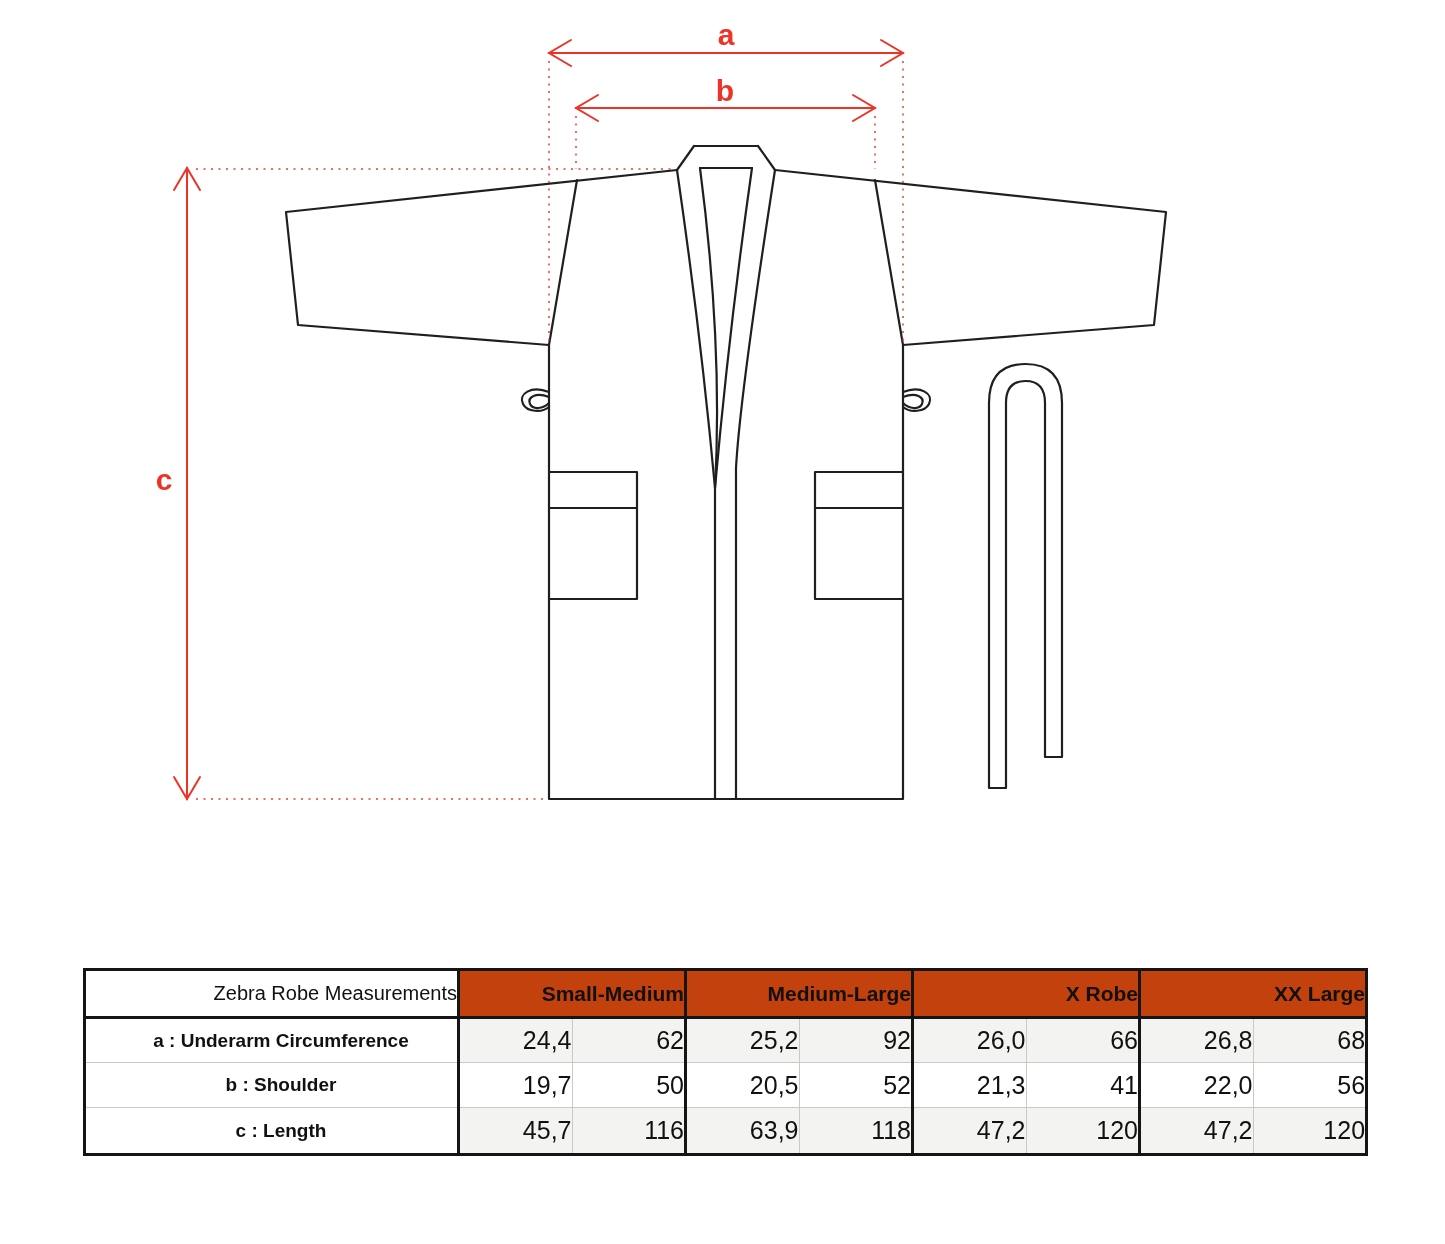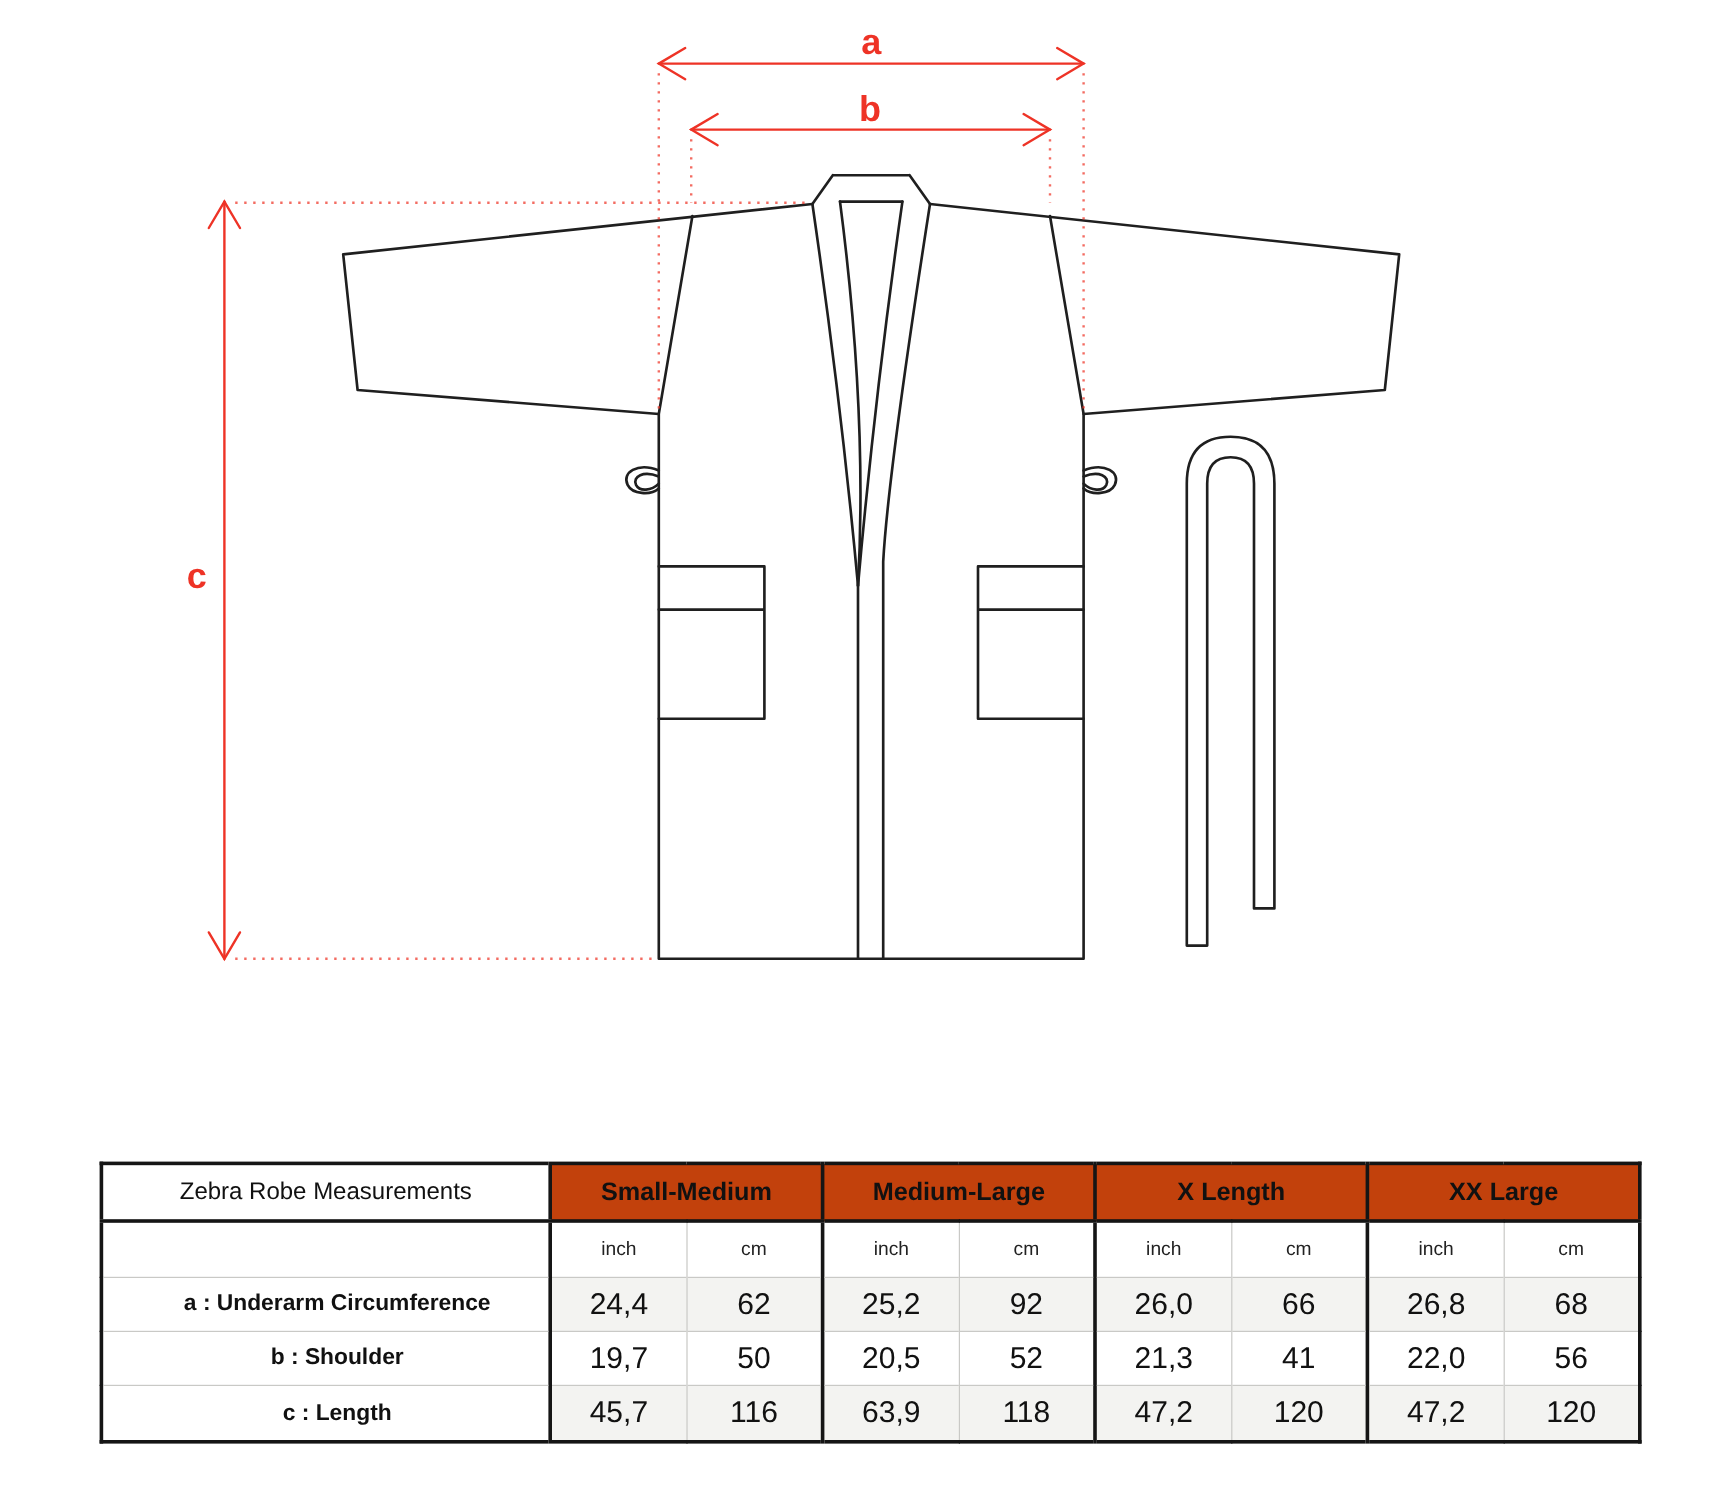--- a/index.html
+++ b/index.html
@@ -17,21 +17,21 @@
   svg .dots{stroke:#ee3326;stroke-width:2;fill:none;stroke-dasharray:2 5.5;opacity:.72;stroke-linecap:butt;}
   svg text.red-label{fill:#ee3326;font-family:"Liberation Sans",sans-serif;font-size:30px;font-weight:700;text-anchor:middle;}
 
   table.size-table{
     position:absolute;left:83px;top:968px;width:1282px;
     border-collapse:collapse;table-layout:fixed;
     border:3px solid #151515;
     font-family:"Liberation Sans", sans-serif;
     color:#111;
   }
-  .size-table td{padding:0;text-align:center;vertical-align:middle;background:#ffffff;}
+  .size-table td{padding:0;text-align:right;vertical-align:middle;background:#ffffff;}
   tr.r-head{height:48px;}
   tr.r-unit{height:47px;}
   tr.r-data{height:45px;}
   tr.r-data-last{height:47px;}
   td.title-cell{font-size:20px;font-weight:400;border-bottom:3px solid #151515;}
   td.size-cell{font-size:21px;font-weight:700;background:#c2410c;border-bottom:3px solid #151515;}
   td.group{border-left:3px solid #151515;}
   td.cm{border-left:1px solid #c9c9c6;}
   td.unit-cell{font-size:16px;color:#222;}
   tr.sep td{border-top:1px solid #c9c9c6;}
@@ -108,35 +108,24 @@
         <col style="width:113.5px">
       <col style="width:113.5px">
         <col style="width:113.5px">
     </colgroup>
 
     <tbody>
         <tr class="r-head">
       <td class="title-cell">Zebra Robe Measurements</td>
       <td class="size-cell group" colspan="2">Small-Medium</td>
       <td class="size-cell group" colspan="2">Medium-Large</td>
-      <td class="size-cell group" colspan="2">X Length</td>
+      <td class="size-cell group" colspan="2">X Robe</td>
       <td class="size-cell group" colspan="2">XX Large</td>
     </tr>
 
-    <tr class="r-unit">
-      <td></td>
-      <td class="unit-cell group">inch</td>
-      <td class="unit-cell cm">cm</td>
-      <td class="unit-cell group">inch</td>
-      <td class="unit-cell cm">cm</td>
-      <td class="unit-cell group">inch</td>
-      <td class="unit-cell cm">cm</td>
-      <td class="unit-cell group">inch</td>
-      <td class="unit-cell cm">cm</td>
-    </tr>
 
     <tr class="r-data sep">
       <td class="label-cell">a : Underarm Circumference</td>
       <td class="val stripe group">24,4</td>
       <td class="val stripe cm">62</td>
       <td class="val stripe group">25,2</td>
       <td class="val stripe cm">92</td>
       <td class="val stripe group">26,0</td>
       <td class="val stripe cm">66</td>
       <td class="val stripe group">26,8</td>

